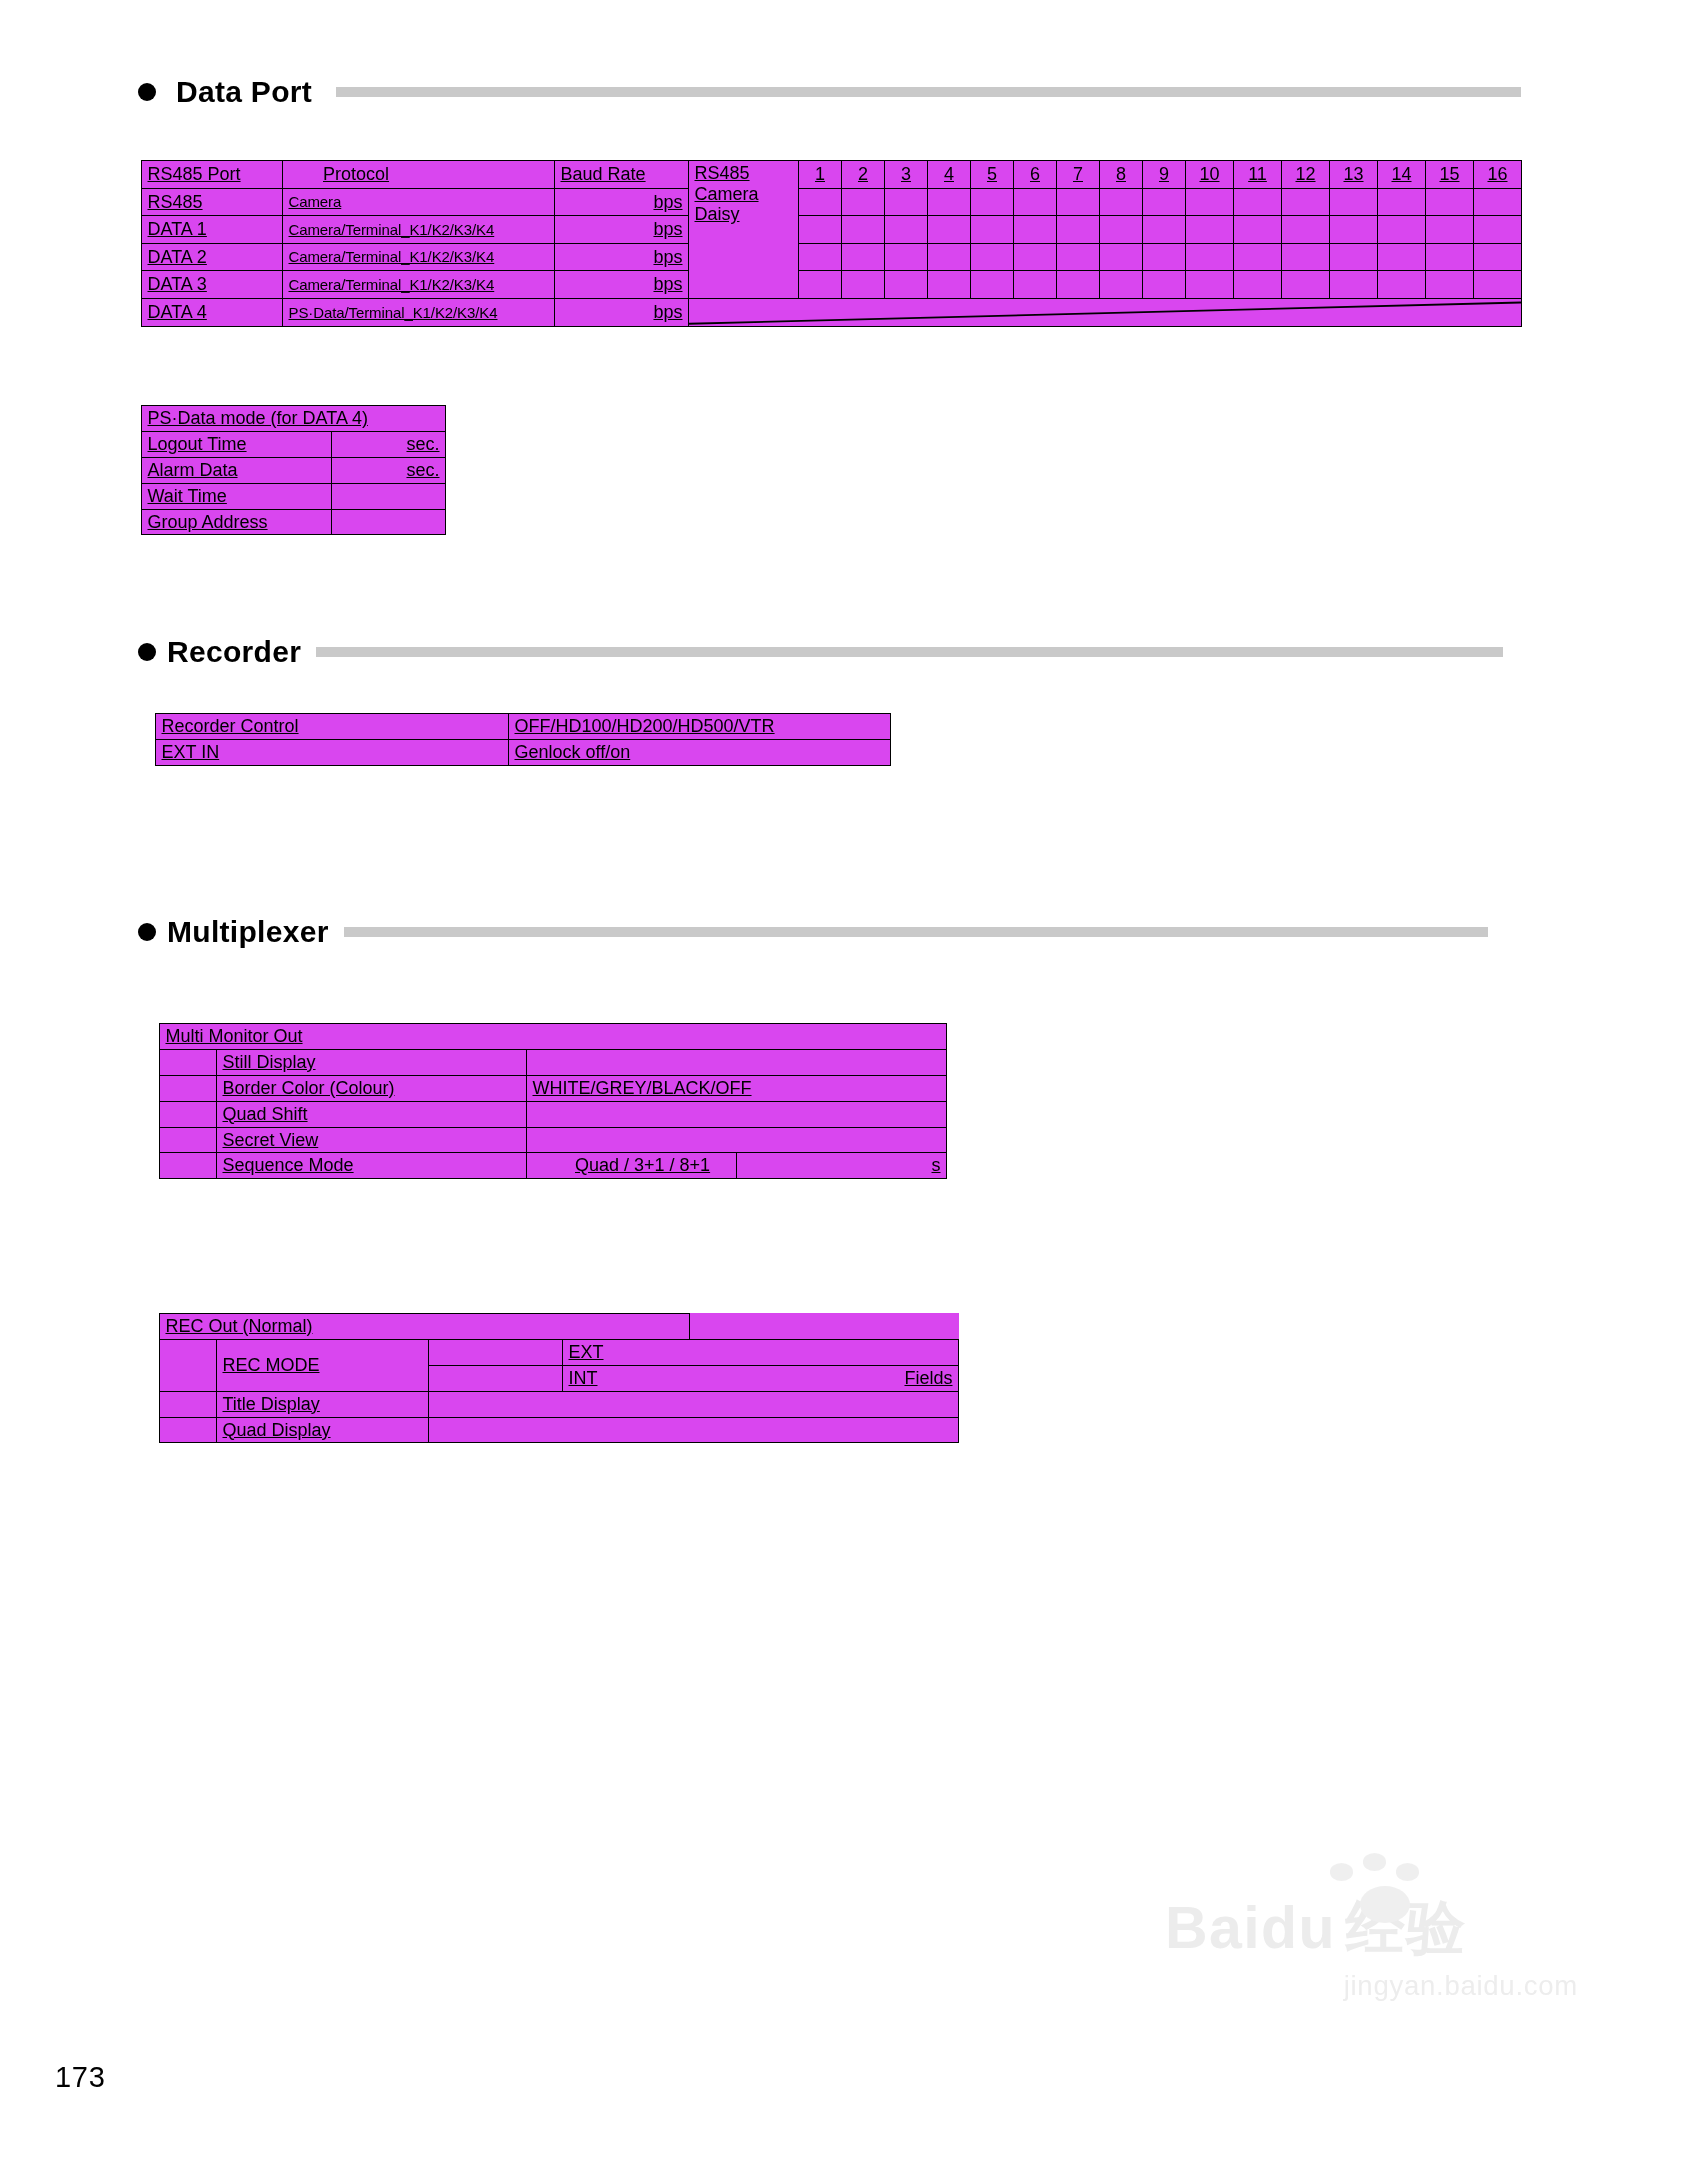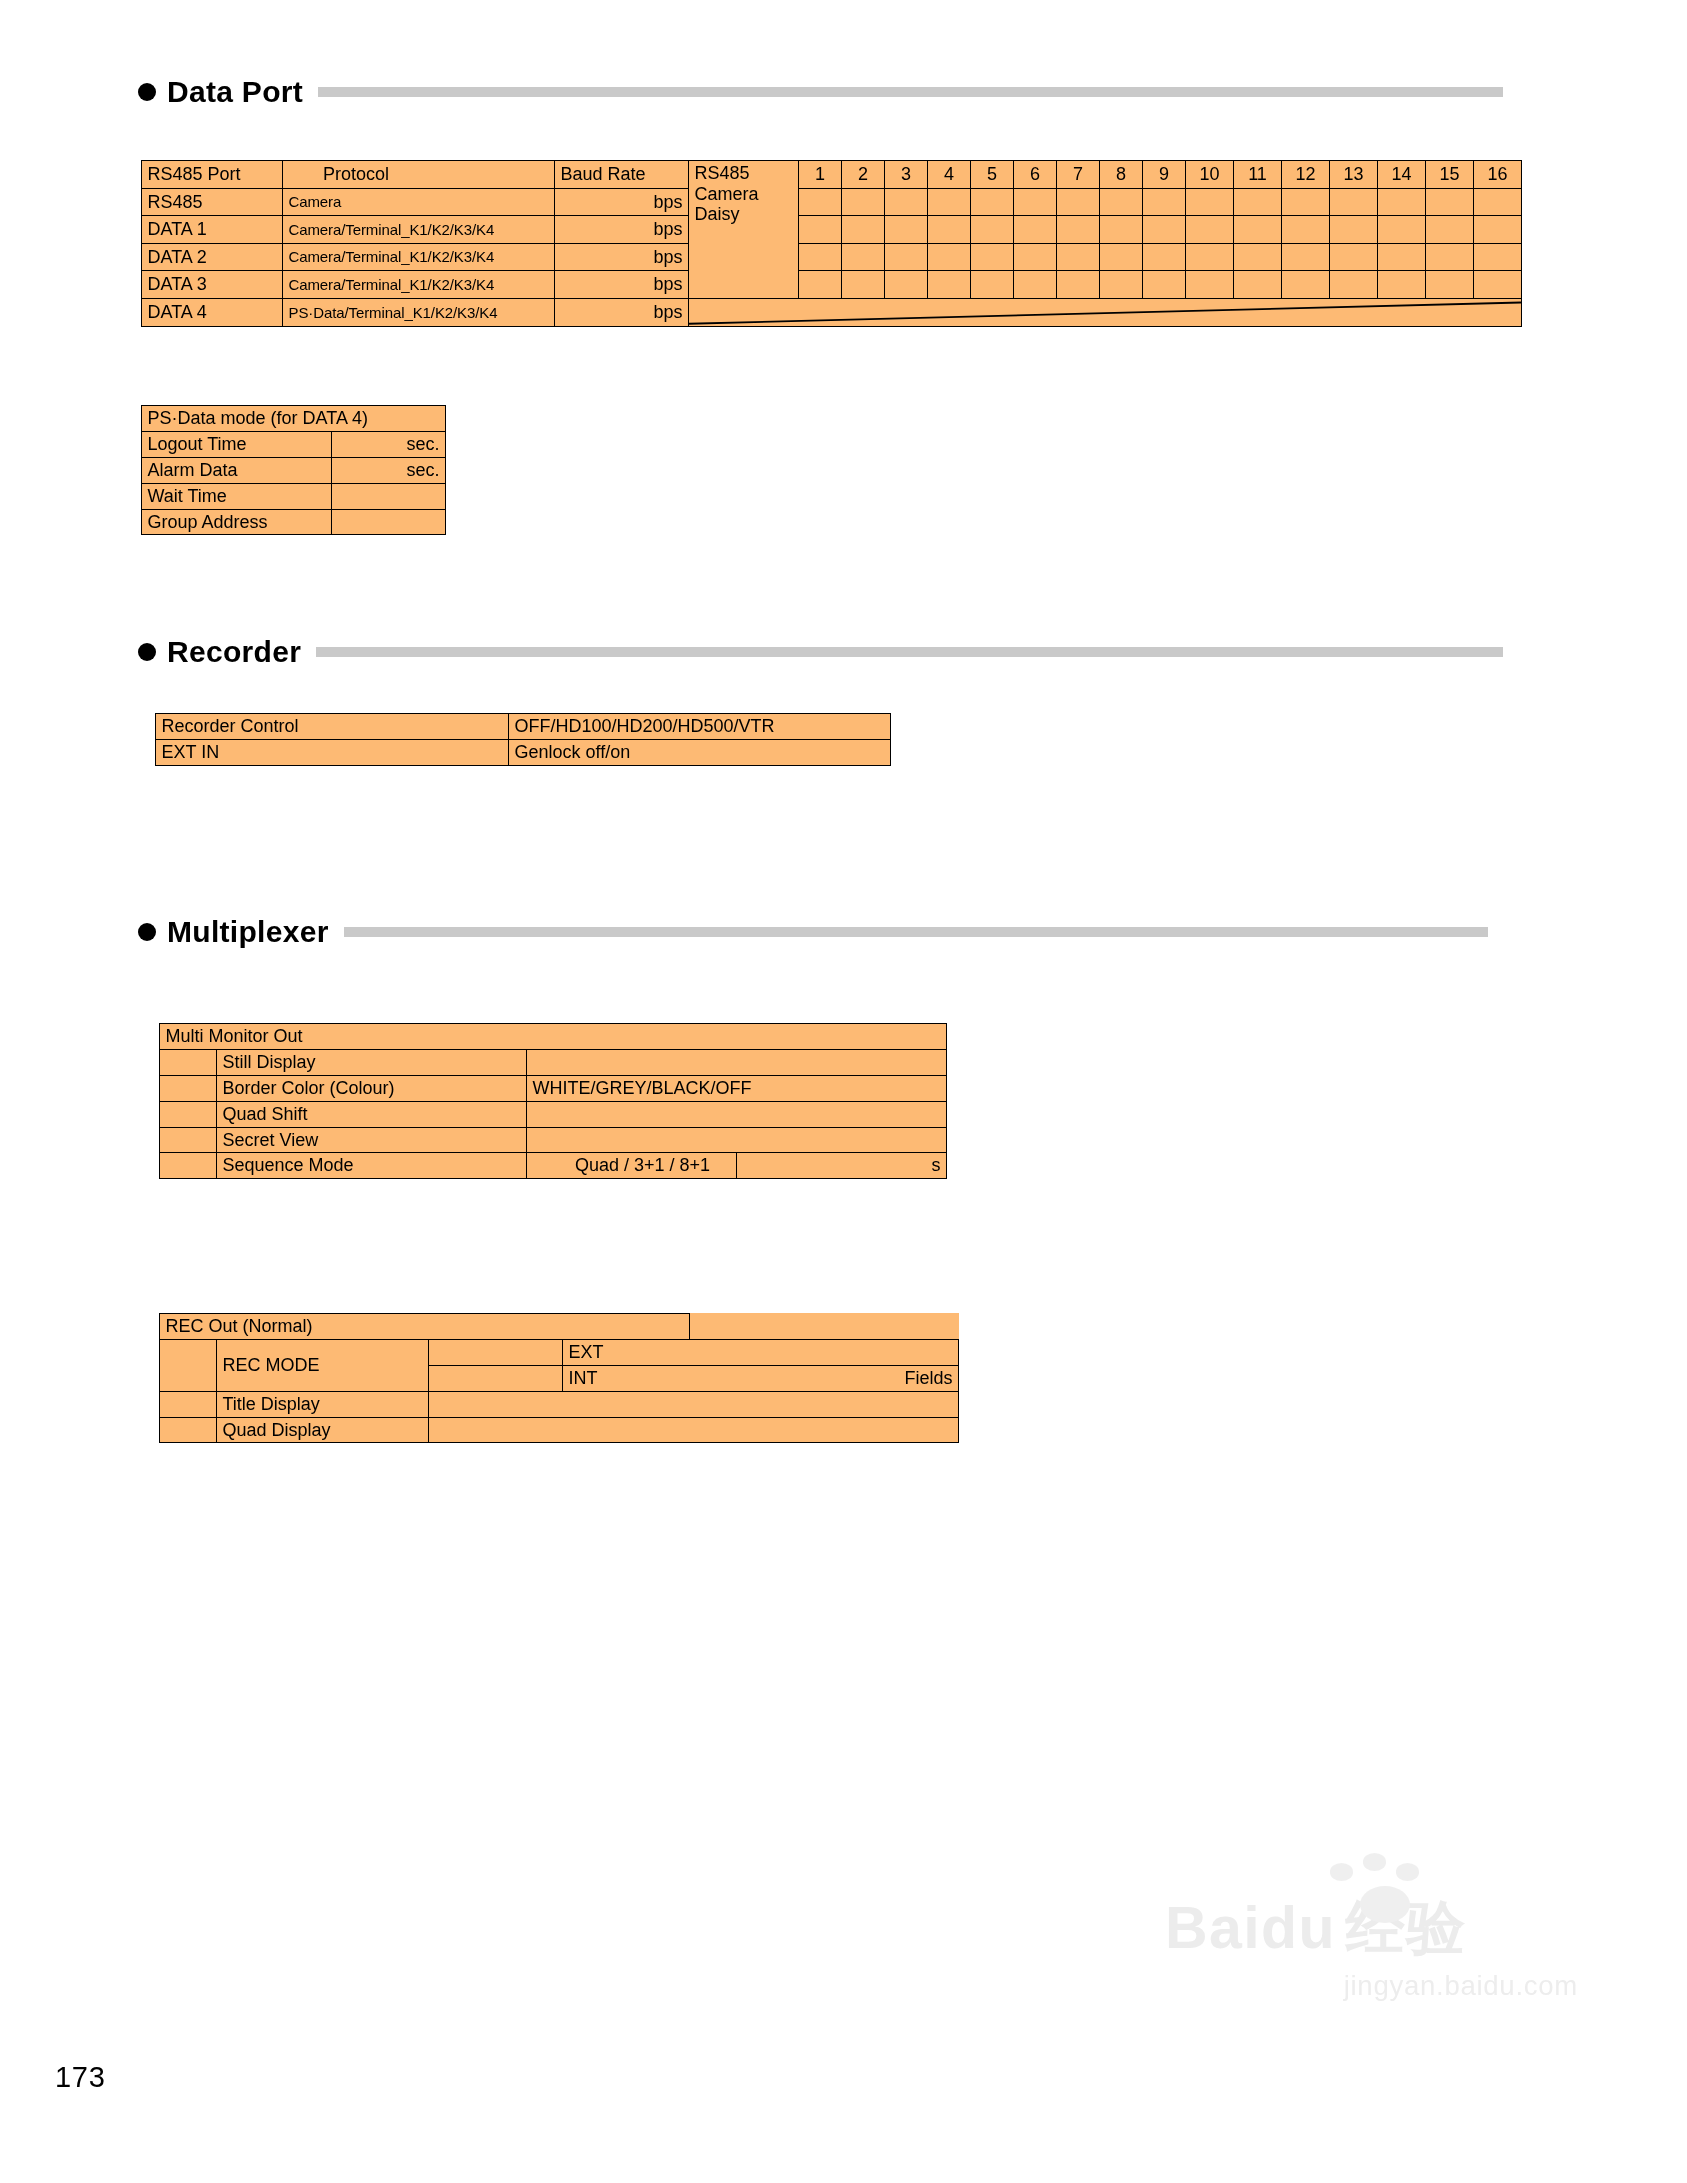--- a/index.html
+++ b/index.html
@@ -46,21 +46,22 @@
     height: 10.3px;
     background: #c9c9c9;
     margin-left: 15px;
   }
 
   
   table.doc {
     position: absolute;
     border-collapse: collapse;
     font-size: 18px;
-    background: #fdba74;
+    background: #d946ef;
+    text-decoration: underline;
   }
   table.doc td {
     border: 1.4px solid #000;
     padding: 2.1px 5.5px;
     vertical-align: middle;
     line-height: 1.15;
     height: 25px;
     box-sizing: border-box;
   }
   td.small {
@@ -132,21 +133,21 @@
     height: 18px;
     border-radius: 50%;
     background: #c7c7c7;
   }
 </style>
 </head>
 <body>
 
 <div class="page">
 
-  <div class="section-head" style="left:138px; top:77px;">
+  <div class="section-head" style="left:138px; top:77px;gap:9px;">
     <span class="section-bullet"></span>
     <span class="section-title">Data Port</span>
     <span class="section-rule" style="width:1185px;"></span>
   </div>
 
   <table class="doc" id="data-port-table" style="left:141px; top:160px;">
     <tbody>
         <tr>
       <td style="width:141px;">RS485 Port</td>
       <td style="width:272px;padding-left:40px;">Protocol</td>

